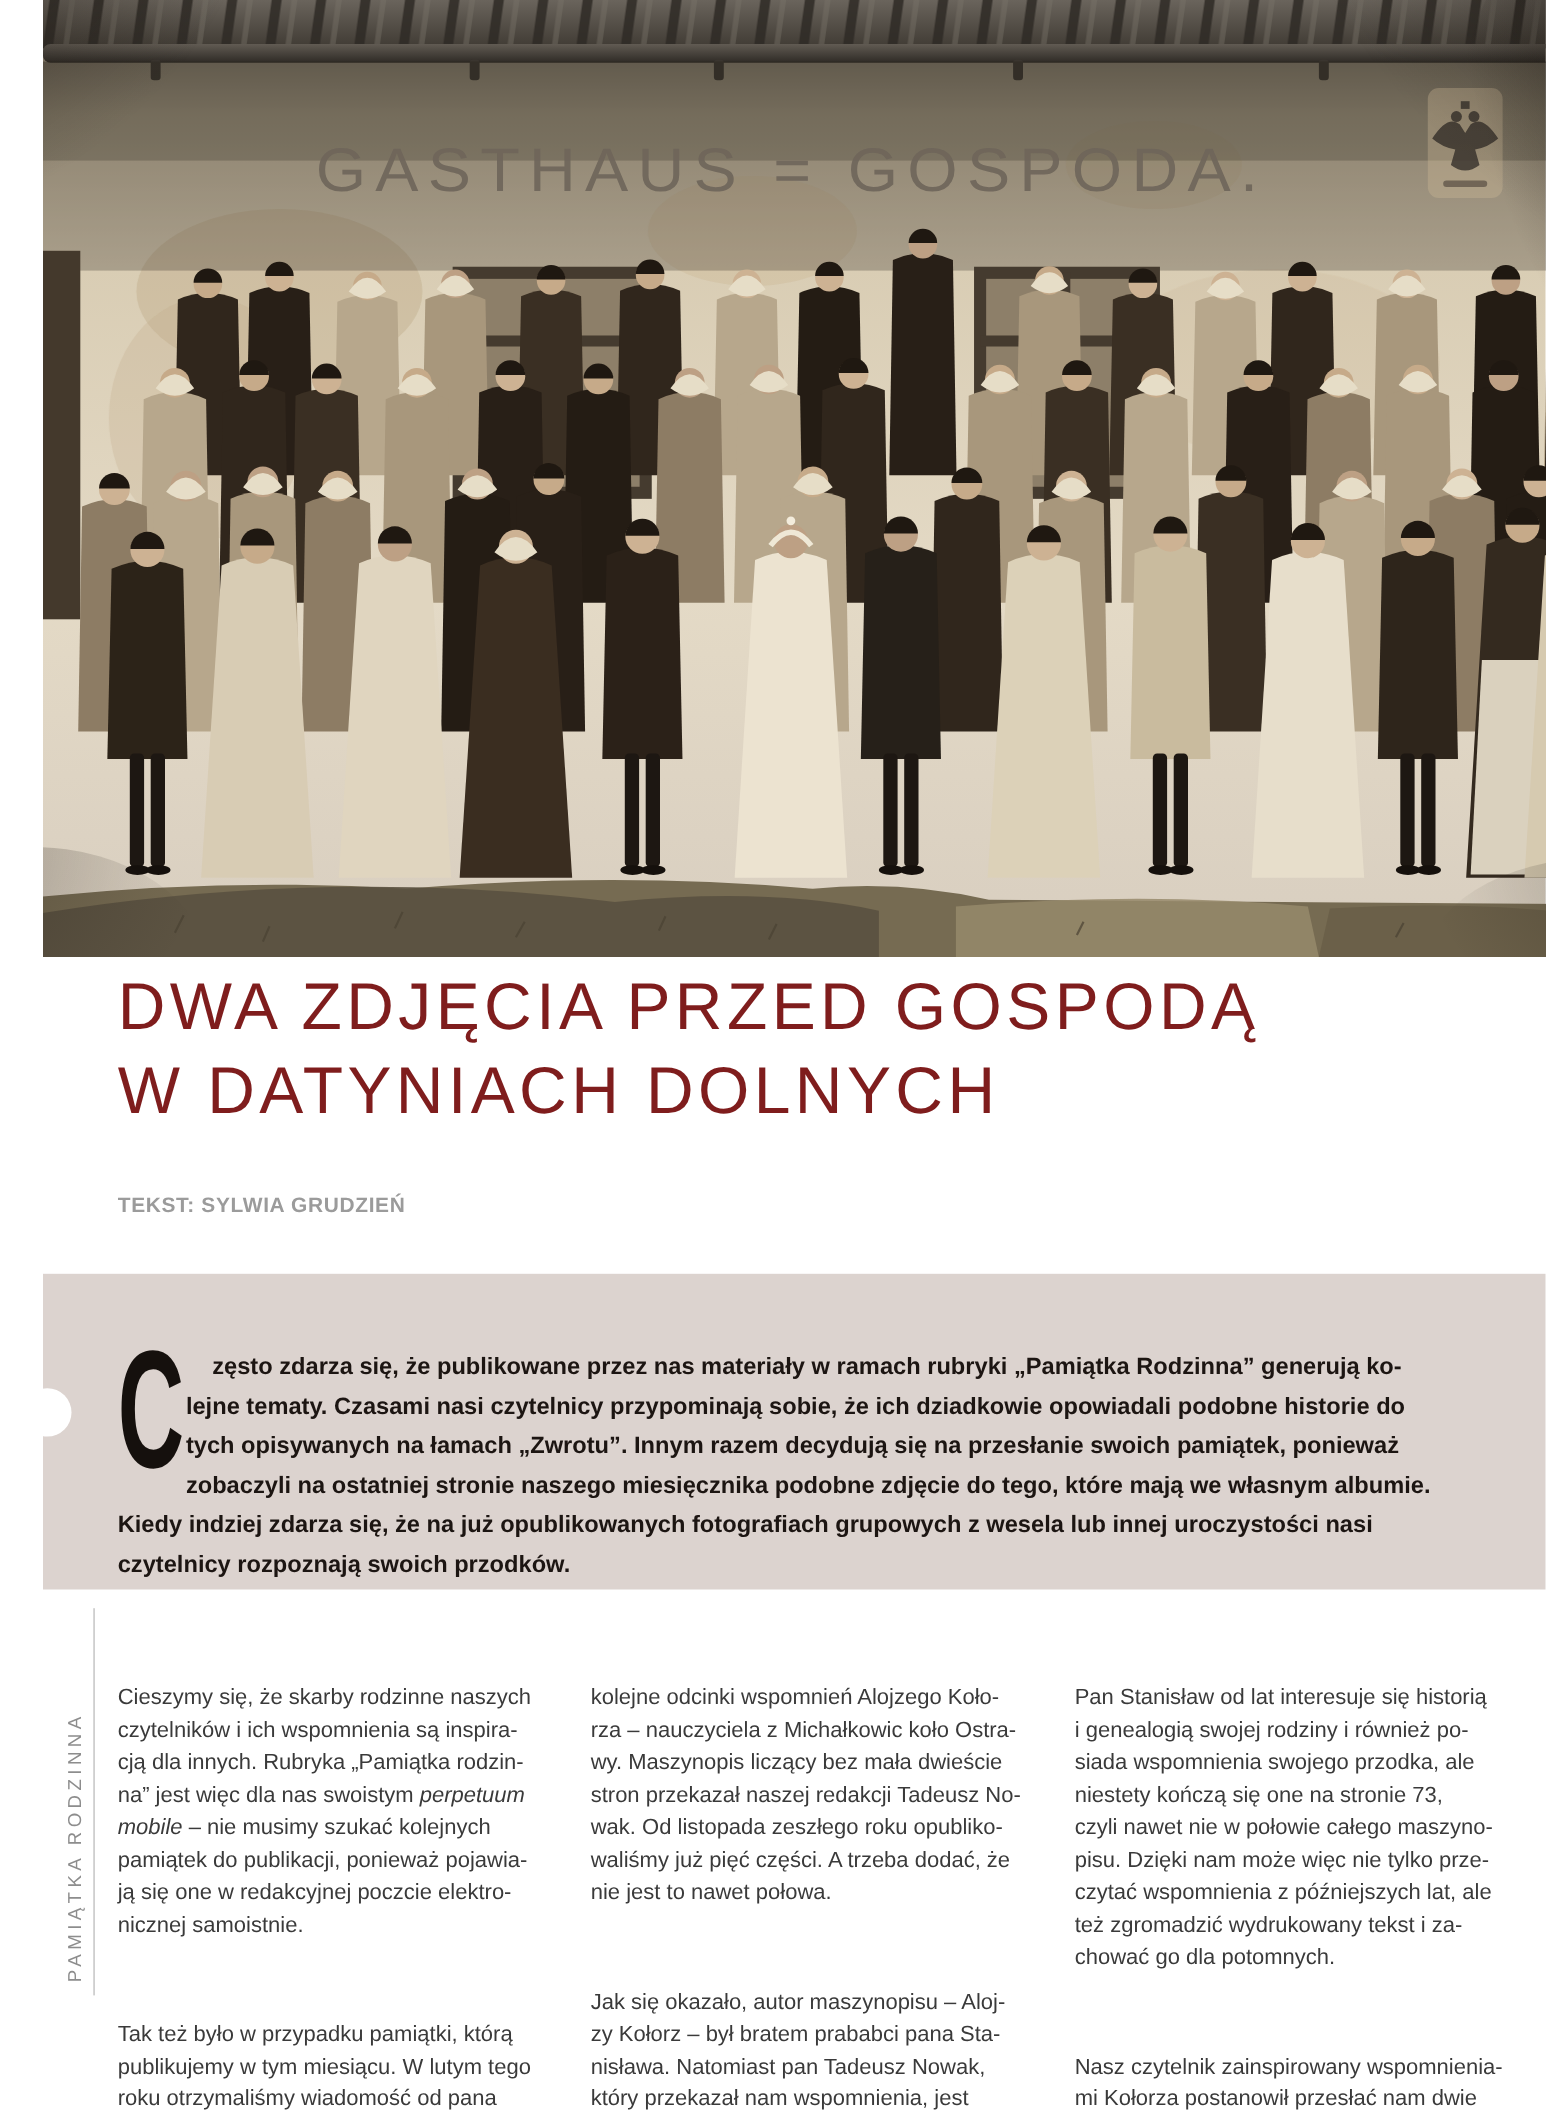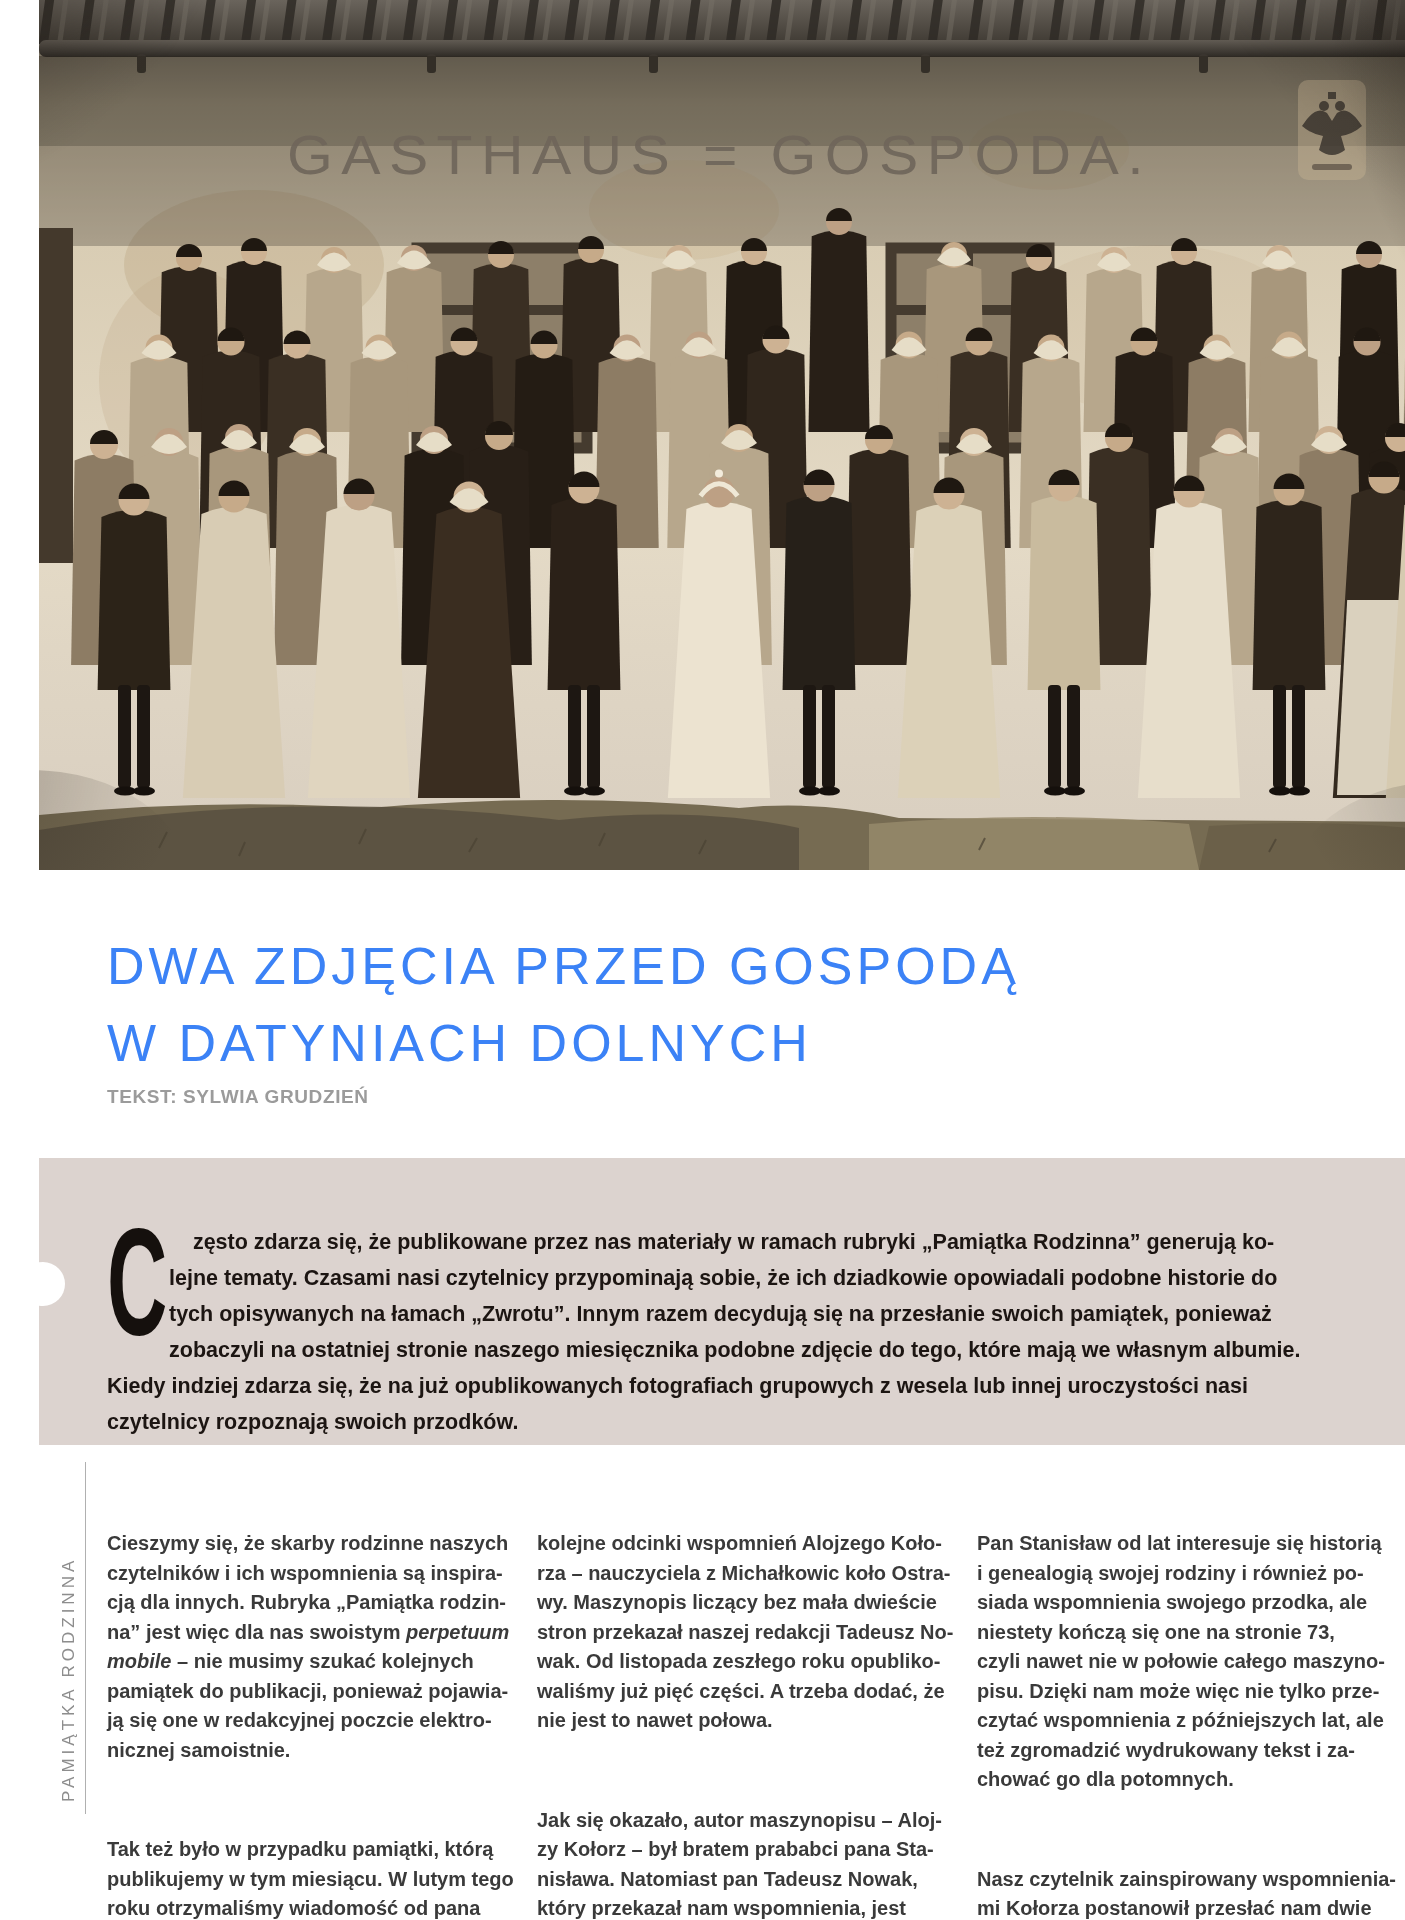--- a/index.html
+++ b/index.html
@@ -1,37 +1,37 @@
 <!DOCTYPE html>
 <html><head>
 <meta charset="utf-8">
 <style>
   html,body{margin:0;padding:0;background:#fff;}
   #page{position:relative;width:1405px;height:1920px;background:#ffffff;overflow:hidden;
         font-family:"Liberation Sans",sans-serif;margin-left:39px;}
   
   #photo{position:absolute;left:0;top:0;width:1405px;height:870px;display:block;}
   
-  #title{position:absolute;left:68px;top:928px;font-size:52px;line-height:77px;
-         letter-spacing:4px;color:#3b82f6;white-space:pre-line;font-weight:400;}
+  #title{position:absolute;left:68px;top:876px;font-size:60px;line-height:77px;
+         letter-spacing:4px;color:#7f1d1d;white-space:pre-line;font-weight:400;}
   #byline{position:absolute;left:68px;top:1086px;font-size:19px;letter-spacing:.6px;
           color:#9b9b9b;font-weight:700;}
   
   #band{position:absolute;left:0;top:1158px;width:1405px;height:287px;background:#dcd3cf;}
   #band .notch{position:absolute;left:-18px;top:104px;width:44px;height:44px;border-radius:50%;
                background:#ffffff;}
   #lead{position:absolute;left:68px;top:30px;width:1290px;color:#1c1512;font-weight:bold;
         font-size:21.5px;line-height:36px;white-space:pre;}
   #dropcap{float:left;width:50px;margin:6px 12px 0 0;font-size:152px;line-height:104px;
            font-weight:bold;color:#15100d;transform:scaleX(.55);transform-origin:left top;}
   
   .col{position:absolute;top:1470px;width:420px;color:#3a3a3a;font-size:20px;
        line-height:29.5px;white-space:pre;}
   #col1{left:68px;} #col2{left:498px;} #col3{left:938px;}
-  .col p{margin:0 0 11px 0;font-weight:bold;}
+  .col p{margin:0 0 11px 0;}
   .ital{font-style:italic;}
   
   #side-label{position:absolute;left:20px;top:1802px;width:348px;height:20px;
               transform:rotate(-90deg);transform-origin:0 0;font-size:17px;letter-spacing:4px;
               color:#8d8d8d;}
   #side-rule{position:absolute;left:46px;top:1462px;width:1px;height:352px;background:#b0b0b0;}
 </style>
 </head>
 <body>
 <div id="page">

